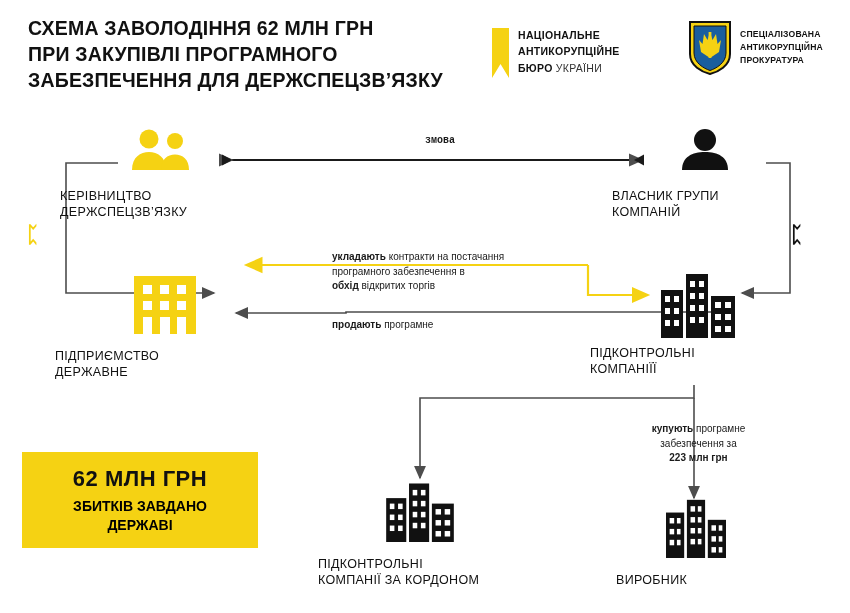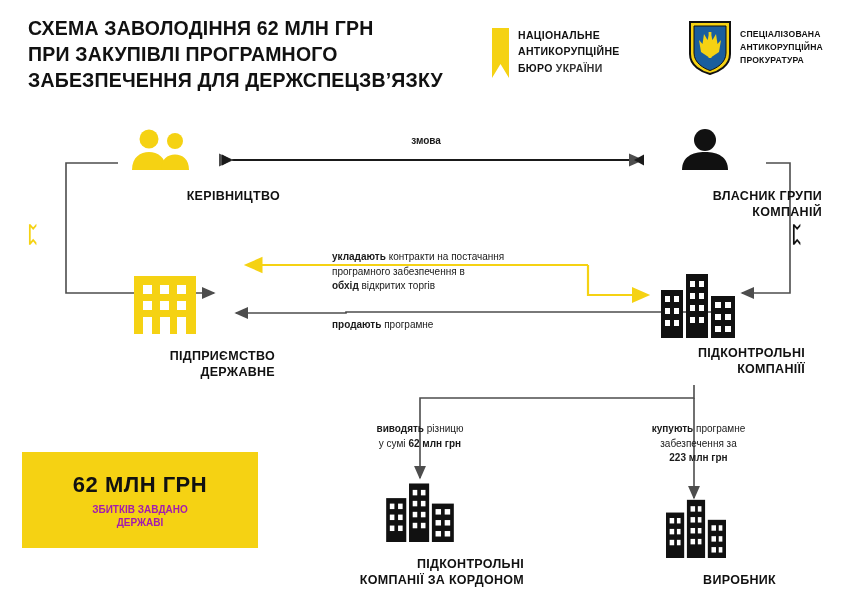--- a/index.html
+++ b/index.html
@@ -54,21 +54,21 @@
     position: absolute;
     left: 26px;
     top: 1px;
     font-size: 10.5px;
     font-weight: bold;
     line-height: 1.55;
     letter-spacing: 0.3px;
     color: #111111;
     text-transform: uppercase;
   }
-  #nabu .txt .light { font-weight: bold; color: #333; }
+  #nabu .txt .light { font-weight: normal; color: #333; }
 
   
   #sap {
     left: 688px;
     top: 20px;
     width: 160px;
     height: 66px;
   }
   #sap .crest {
     position: absolute;
@@ -86,24 +86,24 @@
     line-height: 1.5;
     letter-spacing: 0.2px;
     color: #111111;
     text-transform: uppercase;
   }
 
   
   .node-label {
     position: absolute;
     font-size: 12.5px;
-    font-weight: bold;
+    font-weight: normal;
     line-height: 1.3;
     letter-spacing: 0.3px;
-    text-align: right;
+    text-align: left;
     color: #111111;
     text-transform: uppercase;
   }
 
   
   .edge-label {
     position: absolute;
     font-size: 10px;
     line-height: 1.45;
     color: #1a1a1a;
@@ -126,25 +126,25 @@
   }
   #loss-amount {
     font-size: 22px;
     font-weight: bold;
     letter-spacing: 0.5px;
     color: #111111;
     text-transform: uppercase;
   }
   #loss-sub {
     margin-top: 5px;
-    font-size: 10px;
+    font-size: 14px;
     font-weight: bold;
     line-height: 1.3;
     text-align: center;
-    color: #a21caf;
+    color: #000000;
     text-transform: uppercase;
   }
 
   
   .trident {
     position: absolute;
     color: #f5d213;
     font-size: 22px;
     font-weight: bold;
   }
@@ -236,20 +236,21 @@
   </svg>
 
   <svg class="abs" style="left:120px; top:128px;" width="90" height="42" viewBox="0 0 90 42">
     <circle cx="29" cy="11" r="9.5" fill="#f5d213"></circle>
     <path d="M12 42 C12 29 20.5 24 29 24 C37.5 24 46 29 46 42 Z" fill="#f5d213"></path>
     <circle cx="55" cy="13" r="8" fill="#f5d213"></circle>
     <path d="M41 42 C41 31 47.5 26.5 55 26.5 C62.5 26.5 69 31 69 42 Z" fill="#f5d213"></path>
   </svg>
   <div class="node-label" style="left:60px; top:188px; width:220px;">
     <div>КЕРІВНИЦТВО</div>
+    <div>ДЕРЖСПЕЦЗВ’ЯЗКУ</div>
   </div>
 
   <svg class="abs" style="left:660px; top:128px;" width="90" height="42" viewBox="0 0 90 42">
     <circle cx="45" cy="12" r="11" fill="#111111"></circle>
     <path d="M22 42 C22 29 32 24 45 24 C58 24 68 29 68 42 Z" fill="#111111"></path>
   </svg>
   <div class="node-label" style="left:612px; top:188px; width:210px;">
     <div>ВЛАСНИК ГРУПИ</div>
     <div>КОМПАНІЙ</div>
   </div>
@@ -361,48 +362,40 @@
       <rect x="56" y="42" width="5" height="6"></rect>
         <rect x="64" y="42" width="4" height="6"></rect>
       <rect x="56" y="54" width="5" height="6"></rect>
         <rect x="64" y="54" width="4" height="6"></rect>
     </g>
   </svg>
   <div class="node-label" style="left:616px; top:572px; width:160px;">
     <div>ВИРОБНИК</div>
   </div>
 
-  <div class="edge-label" style="left:371px; top:134px; width:110px;">
+  <div class="edge-label" style="left:385px; top:134px; width:110px;font-family:Liberation Mono, monospace;">
     <b>змова</b>
   </div>
 
   <div class="edge-label left" style="left:332px; top:250px; width:250px;">
     <div>
       <b>укладають</b><span> контракти на постачання</span>
     </div>
     <div>програмного  забезпечення в</div>
     <div>
       <b>обхід</b><span> відкритих торгів</span>
     </div>
   </div>
 
   <div class="edge-label left" style="left:332px; top:318px; width:250px;">
     <div>
       <b>продають</b><span> програмне</span>
     </div>
   </div>
 
-  <div class="edge-label" style="left:330px; top:422px; width:180px;">
-    <div>
-      <b>виводять</b><span> різницю</span>
-    </div>
-    <div>
-      <span>у сумі </span><b>62 млн грн</b>
-    </div>
-  </div>
 
   <div class="edge-label" style="left:616px; top:422px; width:165px;">
     <div>
       <b>купують</b><span> програмне</span>
     </div>
     <div>забезпечення за</div>
     <div>
       <b>223 млн грн</b>
     </div>
   </div>

